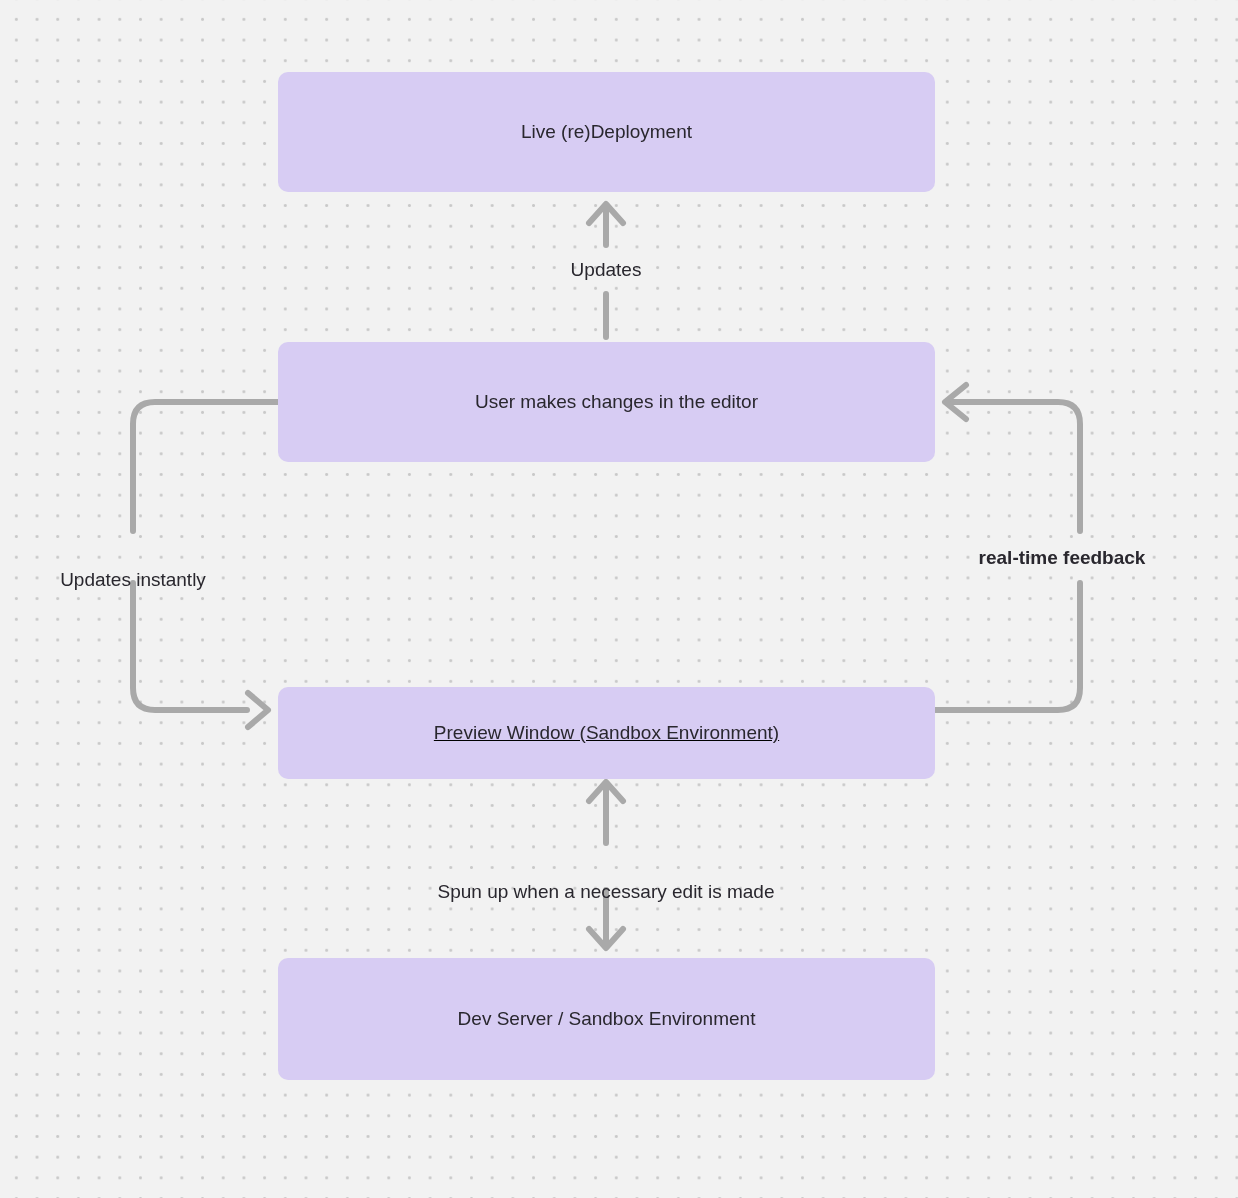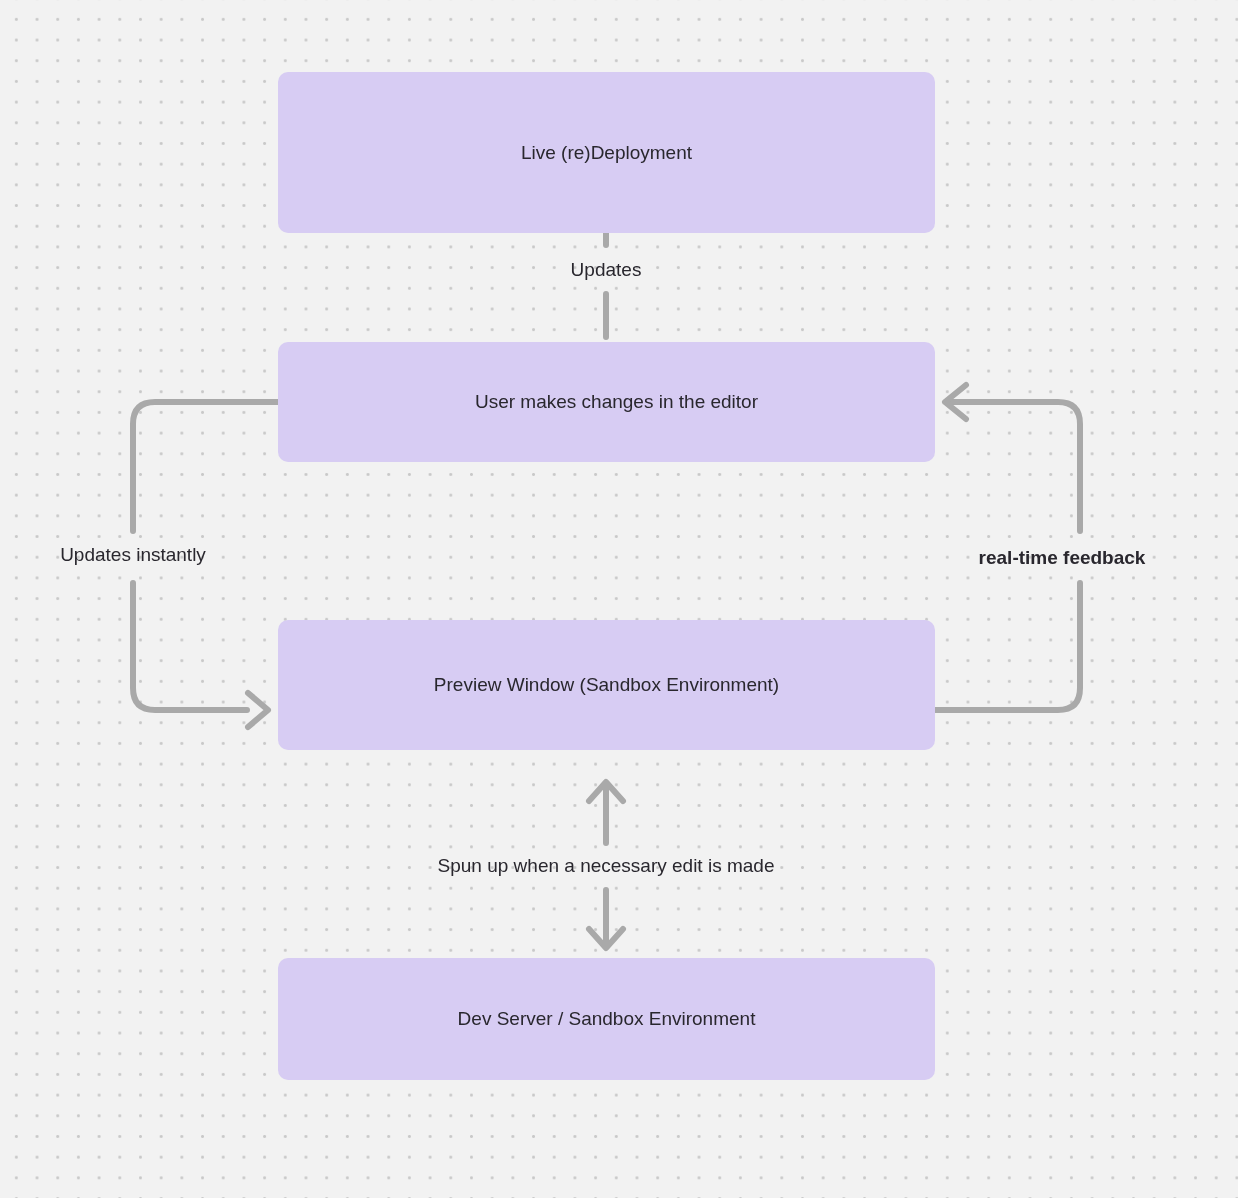--- a/index.html
+++ b/index.html
@@ -41,35 +41,35 @@
     border-radius: 10px;
     display: flex;
     align-items: center;
     justify-content: center;
   }
   .node span {
     font-size: 19px;
     color: var(--text);
     text-align: center;
   }
-  .node-live    { top: 72px;  height: 161px; }
+  .node-live    { top: 72px;  height: 120px; }
   .node-editor  { top: 342px; height: 120px; padding-left: 20px; }
-  .node-preview { top: 620px; height: 130px; }
+  .node-preview { top: 687px; height: 92px; text-decoration: underline; }
   .node-dev     { top: 958px; height: 122px; }
   .edge-label {
     position: absolute;
     transform: translate(-50%, -50%);
     font-size: 19px;
     color: var(--text);
     white-space: nowrap;
   }
   .label-publish  { left: 606px;  top: 270px; }
-  .label-updates  { left: 133px;  top: 555px; }
+  .label-updates  { left: 133px;  top: 580px; }
   .label-realtime { left: 1062px; top: 558px; font-weight: bold; }
-  .label-spun     { left: 606px;  top: 866px; }
+  .label-spun     { left: 606px;  top: 892px; }
 </style>
 </head>
 <body>
 
 <div class="canvas">
 
   <svg class="edges" viewBox="0 0 1238 1198" xmlns="http://www.w3.org/2000/svg">
     <g fill="none" stroke-linecap="round" stroke-linejoin="round" stroke-width="6" style="stroke: var(--arrow)">
 
       <g>

